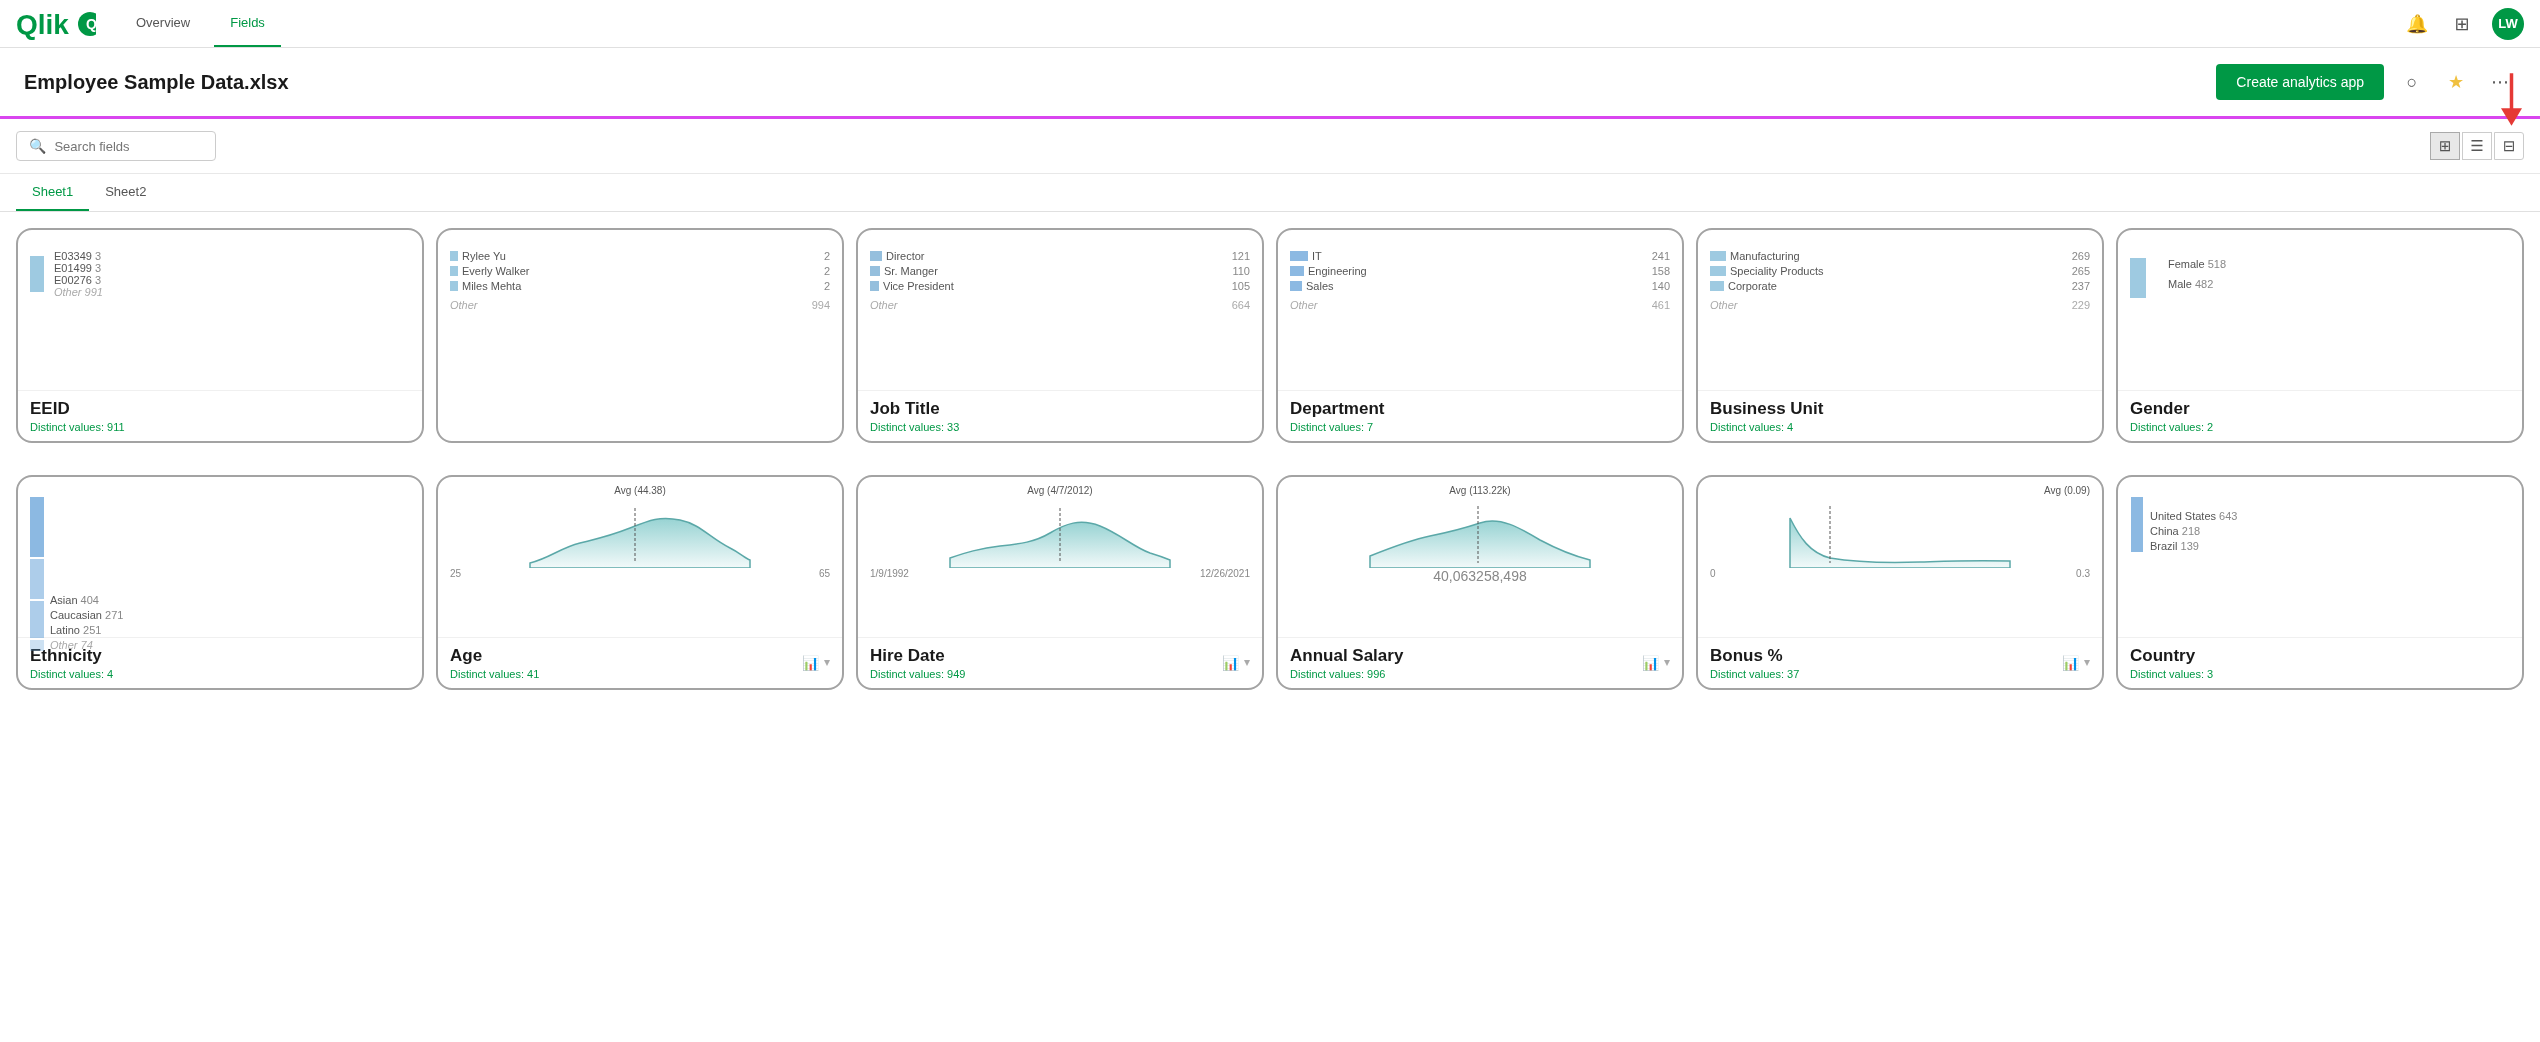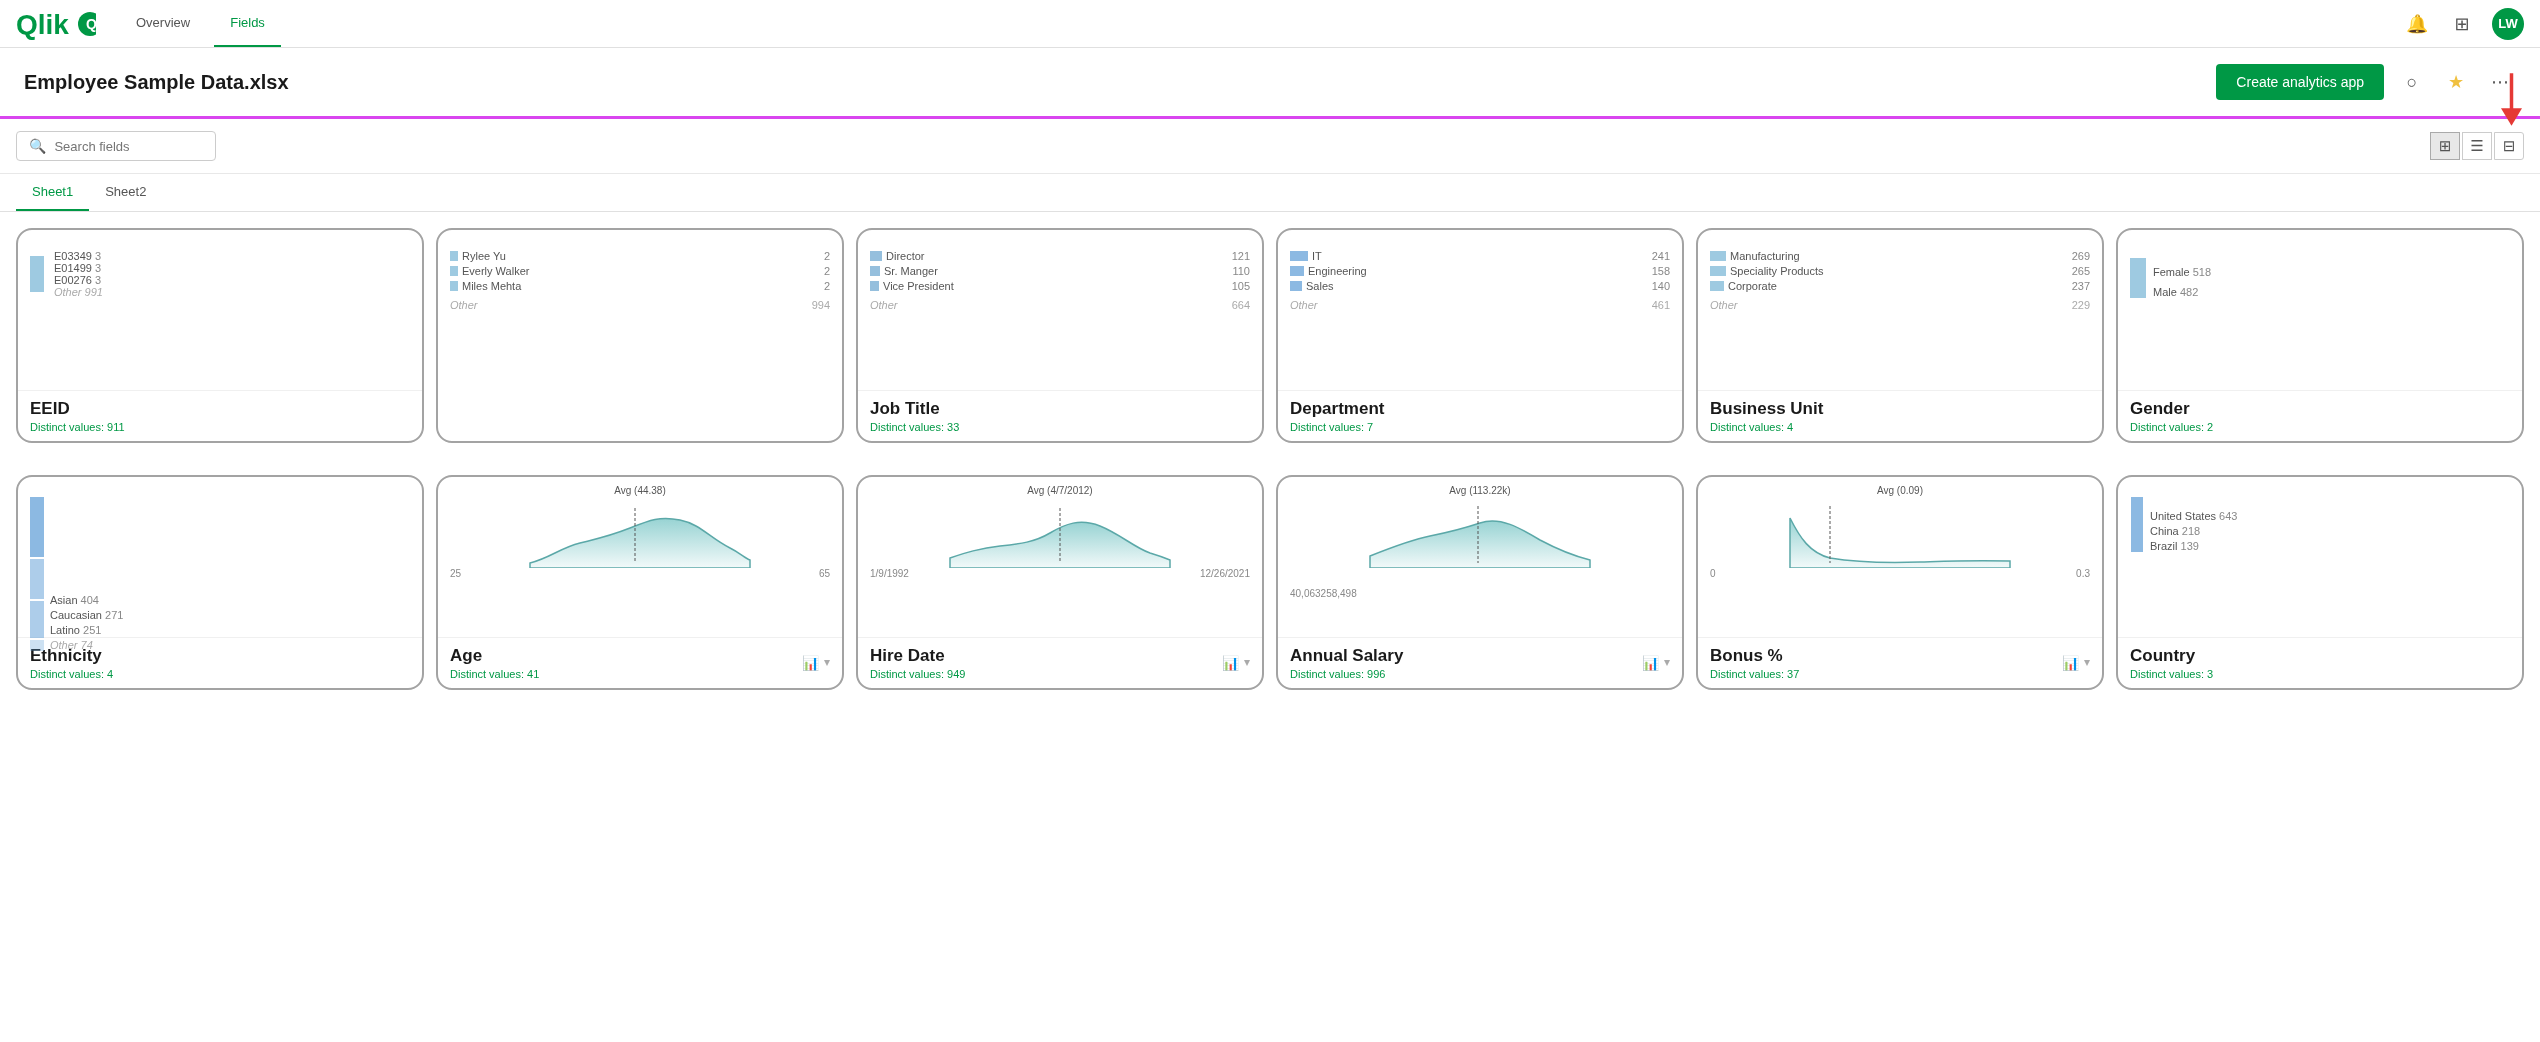--- a/index.html
+++ b/index.html
@@ -247,21 +247,21 @@
       </div>
       <div class="card-footer">
         <div class="card-field-name">Business Unit</div>
         <div class="card-distinct">Distinct values: 4</div>
       </div>
     </div>
 
     <div class="card">
       <div class="card-body">
         <div style="display:flex;flex-direction:column;gap:6px;margin-top:16px;">
-          <div style="display:flex;align-items:flex-end;gap:3px;">
+          <div style="display:flex;align-items:flex-start;gap:18px;">
             <div style="width:16px;height:40px;background:#9ecae1;margin-right:4px;"></div>
             <div>
               <div style="font-size:11px;color:#555;">Female <span style="color:#888;">518</span></div>
               <div style="font-size:11px;color:#555;margin-top:8px;">Male <span style="color:#888;">482</span></div>
             </div>
           </div>
         </div>
       </div>
       <div class="card-footer">
         <div class="card-field-name">Gender</div>
@@ -362,40 +362,40 @@
         <svg viewBox="0 0 220 70" width="100%" height="70">
           <defs>
             <linearGradient id="grad3" x1="0" y1="0" x2="0" y2="1">
               <stop offset="0%" stop-color="#7ec8c8" stop-opacity="0.8"></stop>
               <stop offset="100%" stop-color="#7ec8c8" stop-opacity="0.1"></stop>
             </linearGradient>
           </defs>
           <path d="M0,58 C20,50 40,42 60,38 C80,34 95,30 110,25 C130,18 150,30 170,42 C185,50 200,57 220,62 L220,70 L0,70 Z" fill="url(#grad3)" stroke="#5ba8a8" stroke-width="1.5"></path>
           <line x1="108" y1="8" x2="108" y2="65" stroke="#555" stroke-width="1" stroke-dasharray="3,2"></line>
         </svg>
-        <div style="display:flex;justify-content:flex-start;font-size:10px;color:#888;margin-top:20px;">
+        <div style="display:flex;justify-content:center;font-size:14px;color:#888;">
           <span>40,063</span>
           <span>258,498</span>
         </div>
       </div>
       <div class="card-footer" style="display:flex;justify-content:space-between;align-items:center;">
         <div>
           <div class="card-field-name">Annual Salary</div>
           <div class="card-distinct">Distinct values: 996</div>
         </div>
         <div style="display:flex;gap:4px;">
           <span style="font-size:14px;color:#aaa;cursor:pointer;">📊</span>
           <span style="font-size:12px;color:#aaa;cursor:pointer;">▾</span>
         </div>
       </div>
     </div>
 
     <div class="card">
       <div class="card-body" style="padding:8px 12px;">
-        <div style="font-size:10px;color:#555;text-align:center;margin-bottom:2px;">Avg (0.09)</div>
+        <div style="font-size:10px;color:#555;text-align:right;margin-bottom:2px;">Avg (0.09)</div>
         <svg viewBox="0 0 220 70" width="100%" height="70">
           <defs>
             <linearGradient id="grad4" x1="0" y1="0" x2="0" y2="1">
               <stop offset="0%" stop-color="#7ec8c8" stop-opacity="0.8"></stop>
               <stop offset="100%" stop-color="#7ec8c8" stop-opacity="0.1"></stop>
             </linearGradient>
           </defs>
           <path d="M0,20 C10,40 20,55 40,60 C70,65 100,65 130,64 C160,63 180,62 220,63 L220,70 L0,70 Z" fill="url(#grad4)" stroke="#5ba8a8" stroke-width="1.5"></path>
           <line x1="40" y1="8" x2="40" y2="65" stroke="#555" stroke-width="1" stroke-dasharray="3,2"></line>
         </svg>

